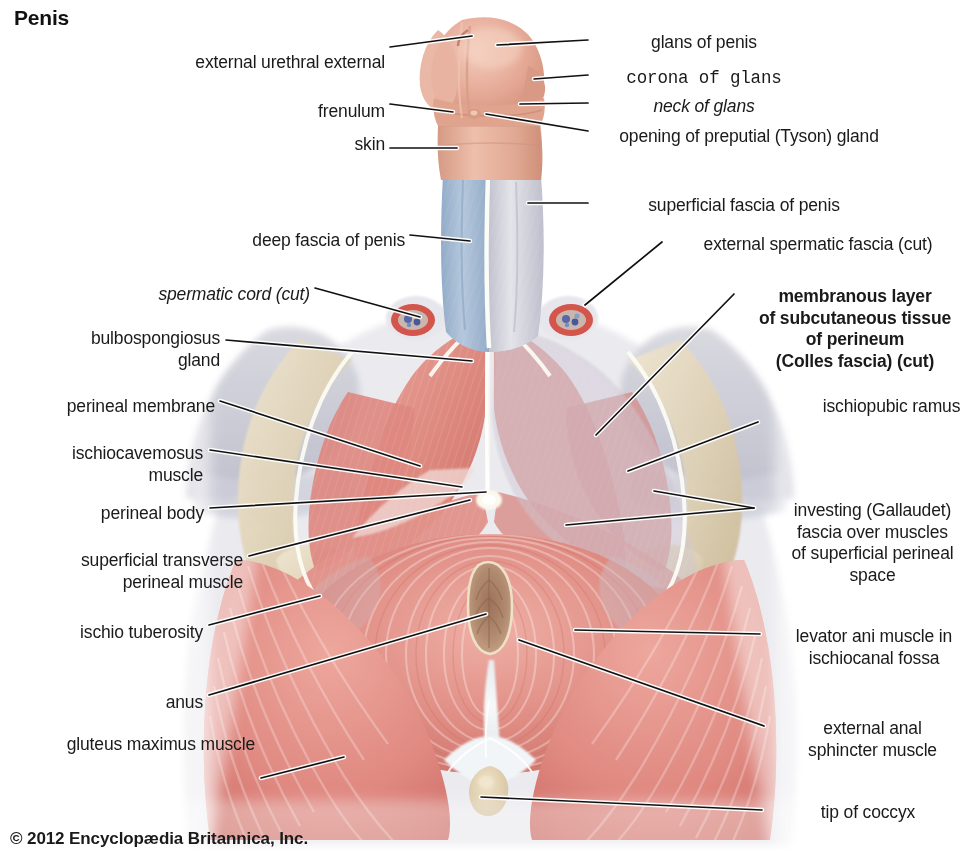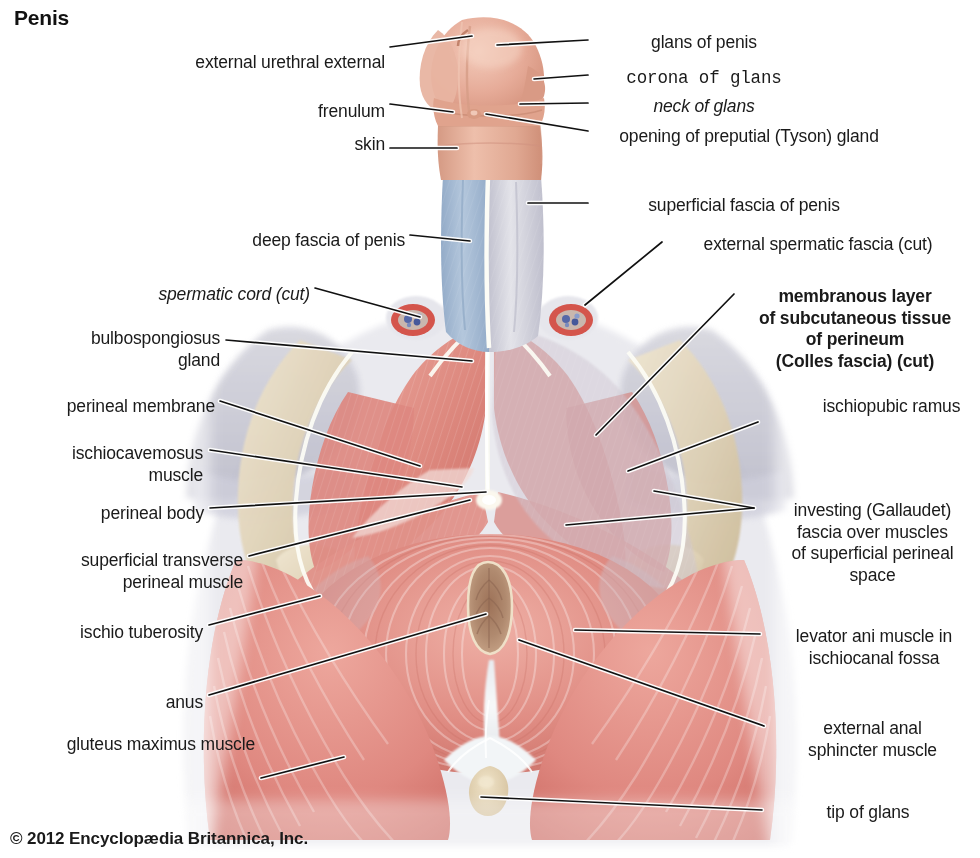--- a/index.html
+++ b/index.html
@@ -425,16 +425,16 @@
 (Colles fascia) (cut)</div>
       <div class="lbl l" style="left: 764px; top: 396px; width: 215px; margin-left: 20px;">ischiopubic ramus</div>
       <div class="lbl l" style="left: 760px; top: 500px; width: 225px;">investing (Gallaudet)
 fascia over muscles
 of superficial perineal
 space</div>
       <div class="lbl l" style="left: 765px; top: 626px; width: 218px;">levator ani muscle in
 ischiocanal fossa</div>
       <div class="lbl l" style="left: 770px; top: 718px; width: 205px;">external anal
 sphincter muscle</div>
-      <div class="lbl l" style="left: 768px; top: 802px; width: 200px;">tip of glans</div>
+      <div class="lbl l" style="left: 768px; top: 802px; width: 200px;">tip of coccyx</div>
     </div>
 
 </div>
 
 </body></html>

